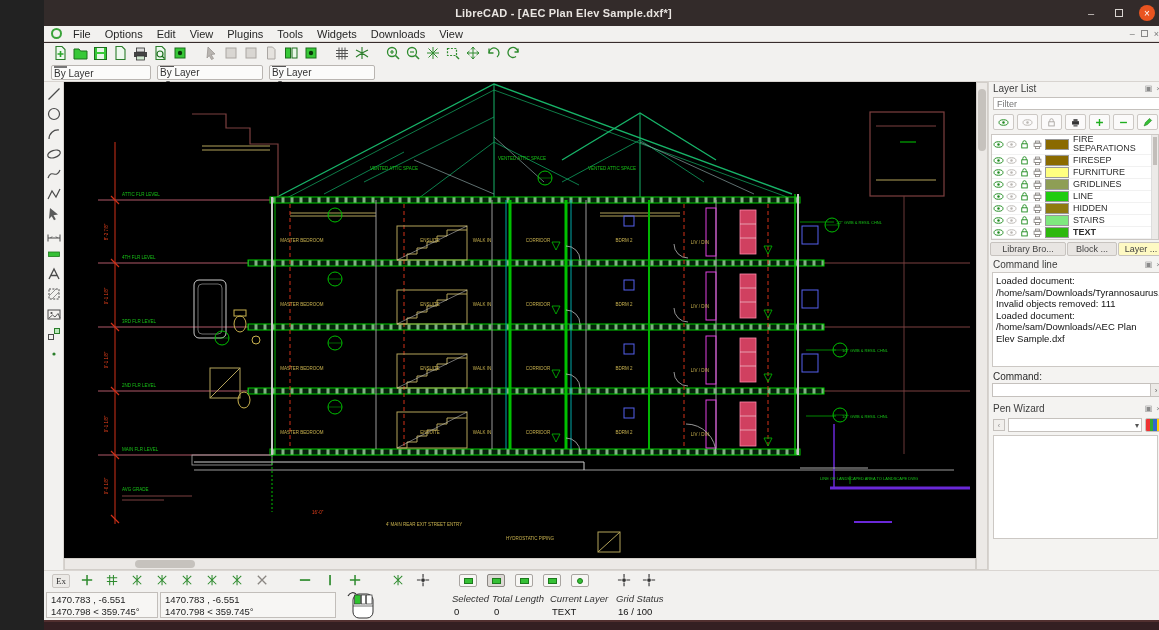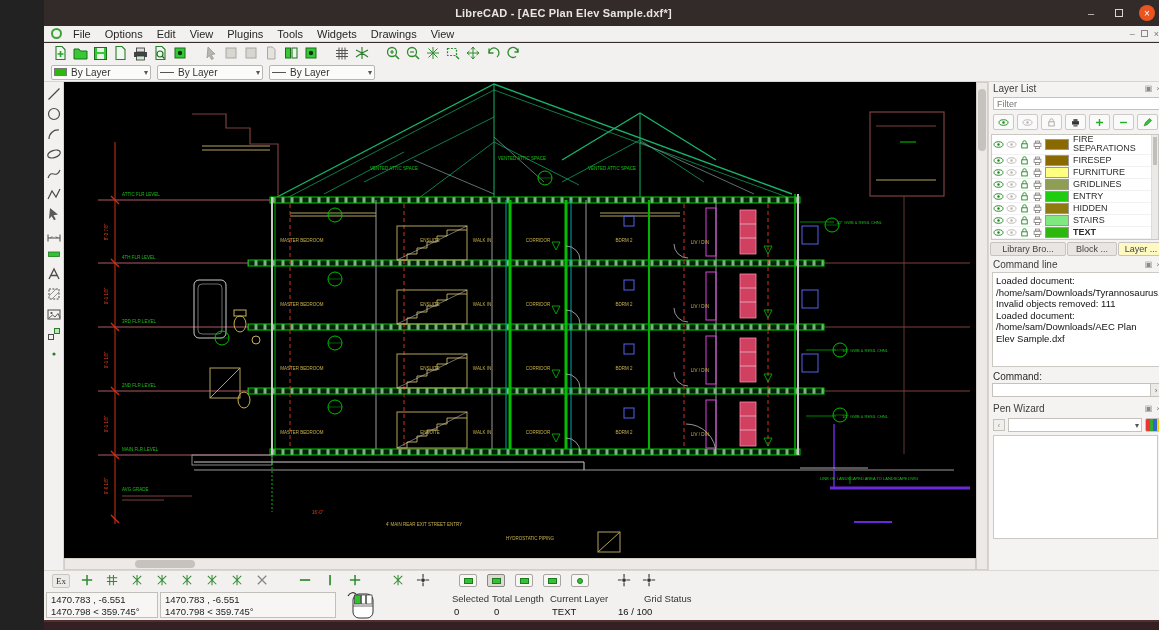--- a/index.html
+++ b/index.html
@@ -20,21 +20,21 @@
   .appico{width:11px;height:11px;border-radius:50%;border:2px solid #3aa33a;margin:0 4px;}
   .menu-item{padding:1px 7px;}
   .mdi-btns{margin-left:auto;display:flex;gap:6px;padding-right:6px;color:#777;font-size:9px;align-items:center;}
   .mdi-btns span i{display:block;width:7px;height:7px;border:1px solid #888;}
 
   
   .toolbar1{position:absolute;left:0;top:43px;width:1121px;height:20px;background:#f2f1ef;display:flex;align-items:center;gap:3px;padding-left:7px;}
   .tico{width:17px;height:17px;display:flex;align-items:center;justify-content:center;border-radius:2px;}
   .tsep{width:8px;}
   .toolbar2{position:absolute;left:0;top:63px;width:1121px;height:19px;background:#f2f1ef;border-bottom:1px solid #d8d4d0;display:flex;align-items:center;gap:6px;padding-left:7px;}
-  .combo{height:15px;background:#fbfbfa;border:1px solid #b9b5b1;border-radius:2px;display:flex;align-items:center;font-size:10px;color:#333;padding:0 2px;}
+  .combo{height:15px;background:#fbfbfa;border:1px solid #b9b5b1;border-radius:2px;display:flex;font-size:10px;color:#333;padding:0 2px;flex-direction:column;}
   .combo .sw{width:13px;height:8px;background:#2eb80e;border:1px solid #777;margin-right:4px;}
   .combo .lsw{width:14px;height:0;border-top:1px solid #555;margin-right:4px;}
   .combo .cvl{flex:1;}
   .combo .arr{color:#555;font-size:8px;margin-left:6px;}
   .c1{width:100px;} .c2{width:106px;} .c3{width:106px;}
 
   
   .lefttools{position:absolute;left:0;top:82px;width:20px;height:488px;background:#f2f1ef;border-right:1px solid #d8d4d0;display:flex;flex-direction:column;align-items:center;padding-top:4px;gap:4px;}
   .lt{width:16px;height:16px;}
 
@@ -86,21 +86,21 @@
   .vw{width:18px;height:13px;border:1px solid #a9a5a1;border-radius:2px;background:#f7f6f4;display:flex;align-items:center;justify-content:center;}
   .vw i{display:block;width:9px;height:6px;background:#35c035;border:1px solid #1c7a1c;}
   .vw.pressed{background:#ddd9d5;border-color:#8a8682;}
   .vw.dot i{width:6px;height:6px;border-radius:50%;}
 
   
   .statusbar{position:absolute;left:0;top:590px;width:1121px;height:30px;background:#f2f1ef;font-size:9.5px;color:#222;}
   .coordbox{position:absolute;top:2px;height:26px;border:1px solid #c2beba;background:#f7f6f4;padding:1px 4px;line-height:1.25;}
   .cb1{left:2px;width:112px;} .cb2{left:116px;width:176px;}
   .mousew{position:absolute;left:296px;top:0px;width:40px;height:30px;}
-  .sfield{position:absolute;top:3px;color:#333;}
+  .sfield{position:absolute;top:3px;color:#333;font-style:italic;}
   .sval{position:absolute;top:16px;color:#111;}
 
   .bottomstrip{position:absolute;left:0;top:620px;width:1159px;height:10px;background:#341f22;border-top:2px solid #512f2f;z-index:5;}
 
   
   .rightbg{position:absolute;left:1121px;top:0;width:38px;height:630px;background:#33292b;}
   .dock{position:absolute;left:1121px;top:26px;width:38px;height:540px;background:#1f1b1c;}
   .dicon{position:absolute;left:4px;width:30px;height:30px;border-radius:7px;}
   .round{border-radius:50%;}
   .ddot{position:absolute;left:1px;width:4px;height:4px;border-radius:50%;background:#ff6a00;}
@@ -310,21 +310,21 @@
 
   <div class="menubar">
     <span class="appico"></span>
     <span class="menu-item">File</span>
     <span class="menu-item">Options</span>
     <span class="menu-item">Edit</span>
     <span class="menu-item">View</span>
     <span class="menu-item">Plugins</span>
     <span class="menu-item">Tools</span>
     <span class="menu-item">Widgets</span>
-    <span class="menu-item">Drawings</span>
+    <span class="menu-item">Downloads</span>
     <span class="menu-item">View</span>
     <span class="mdi-btns">
       <span>–</span>
       <span>
           <i></i>
         </span>
       <span>×</span>
     </span>
   </div>
 
@@ -855,21 +855,21 @@
         <svg class="ric" viewBox="0 0 16 16">
             <use href="#sy-eyeg"></use>
           </svg>
         <svg class="ric" viewBox="0 0 16 16">
             <use href="#sy-lockg"></use>
           </svg>
         <svg class="ric" viewBox="0 0 16 16">
             <use href="#sy-print"></use>
           </svg>
         <span class="lsw2" style="background-color: rgb(31, 204, 15);"></span>
-        <span class="lname">ENTRY</span>
+        <span class="lname">LINE</span>
       </div>
       <div class="lrow">
         <svg class="ric" viewBox="0 0 16 16">
             <use href="#sy-eye"></use>
           </svg>
         <svg class="ric" viewBox="0 0 16 16">
             <use href="#sy-eyeg"></use>
           </svg>
         <svg class="ric" viewBox="0 0 16 16">
             <use href="#sy-lockg"></use>
@@ -1037,21 +1037,21 @@
       <rect x="21.5" y="5" width="4" height="9" fill="#fff" stroke="#333" stroke-width=".7"></rect>
       <rect x="26.5" y="5" width="5.5" height="9" fill="#fff" stroke="#333" stroke-width=".7"></rect>
       <path d="M13 16h20" stroke="#333" stroke-width=".7"></path>
     </svg>
     <span class="sfield" style="left:408px">Selected</span>
     <span class="sval" style="left:410px">0</span>
     <span class="sfield" style="left:448px">Total Length</span>
     <span class="sval" style="left:450px">0</span>
     <span class="sfield" style="left:506px">Current Layer</span>
     <span class="sval" style="left:508px">TEXT</span>
-    <span class="sfield" style="left:600px">Grid Status</span>
+    <span class="sfield" style="left:572px">Grid Status</span>
     <span class="sval" style="left:574px">16 / 100</span>
   </div>
 
   <div class="bottomstrip"></div>
 
   <div class="rightbg"></div>
   <div class="dock">
     <div class="dicon round" style="top:56px;background:radial-gradient(circle,#4285f4 0 5px,#fff 5px 8px,transparent 8px),conic-gradient(from -30deg,#ea4335 0 120deg,#34a853 0 240deg,#fbbc05 0 360deg)"></div>
     <div class="dicon round" style="top:100px;background:radial-gradient(circle at 35% 30%,#ffe082 4%,#ff9800 40%,#f4511e 68%,#8e24aa 100%)"></div>
     <div class="dicon round" style="top:144px;background:radial-gradient(circle at 35% 35%,#90caf9,#1565c0 75%)"></div>

